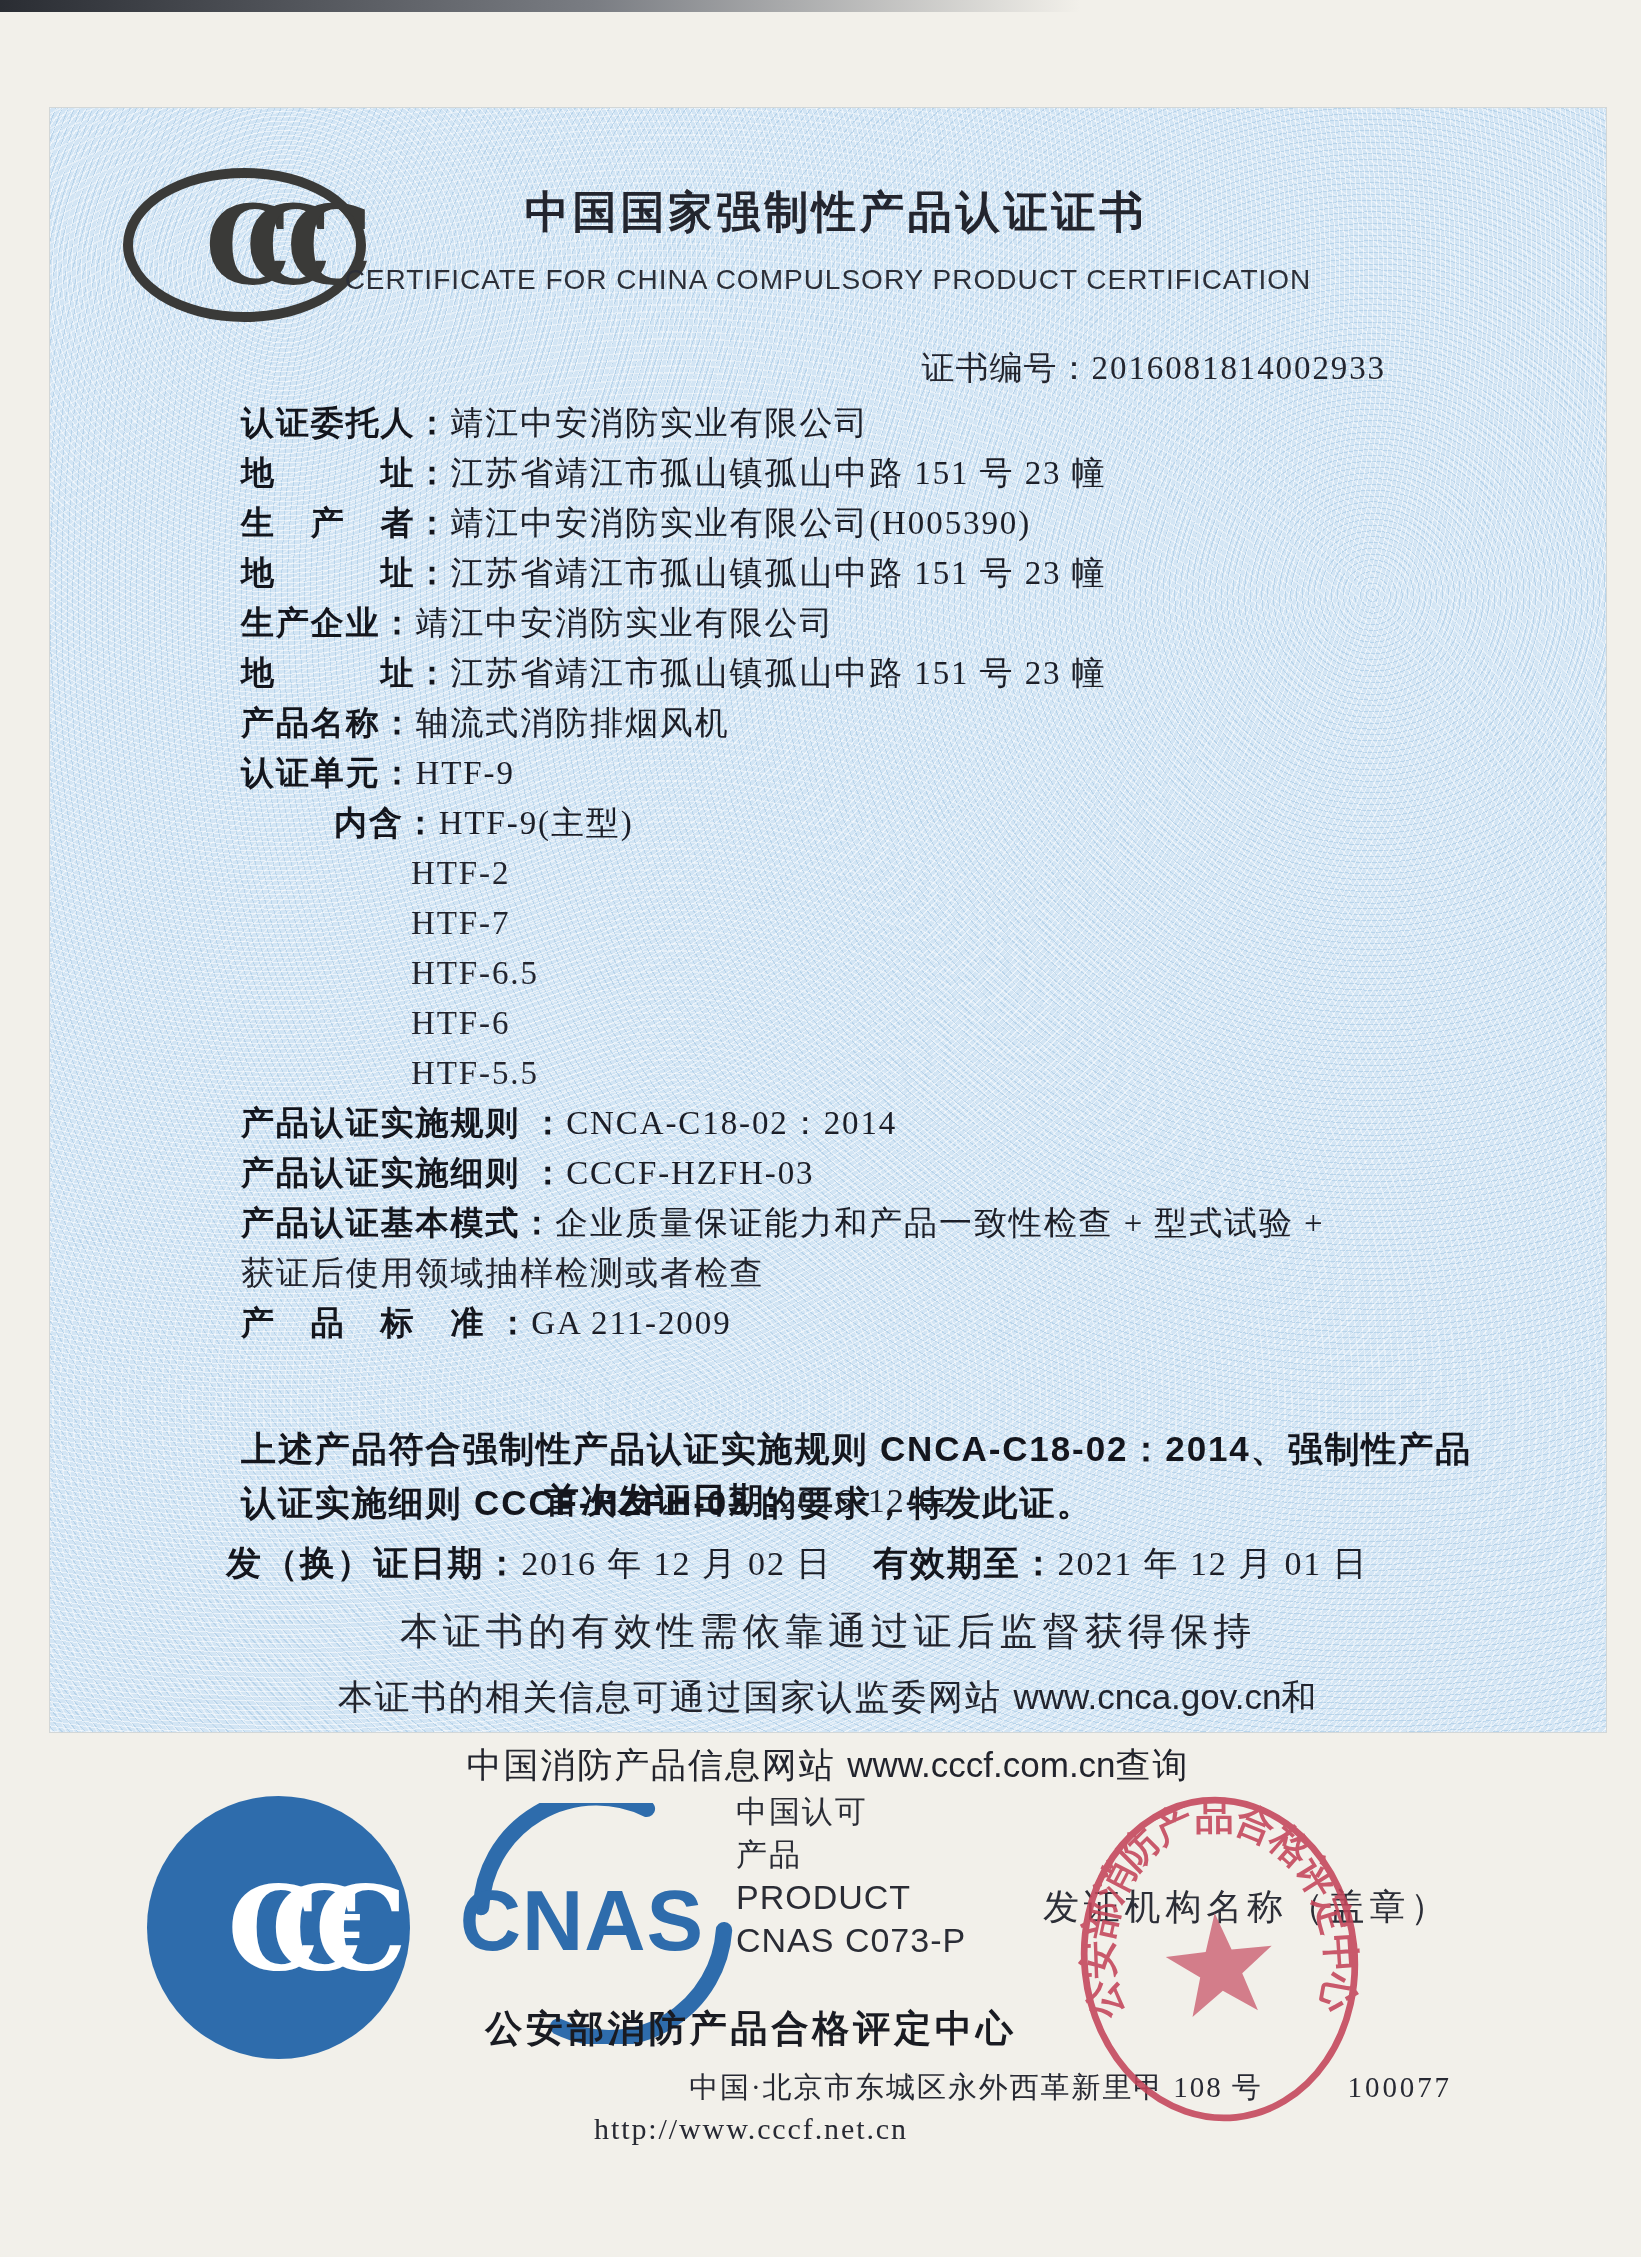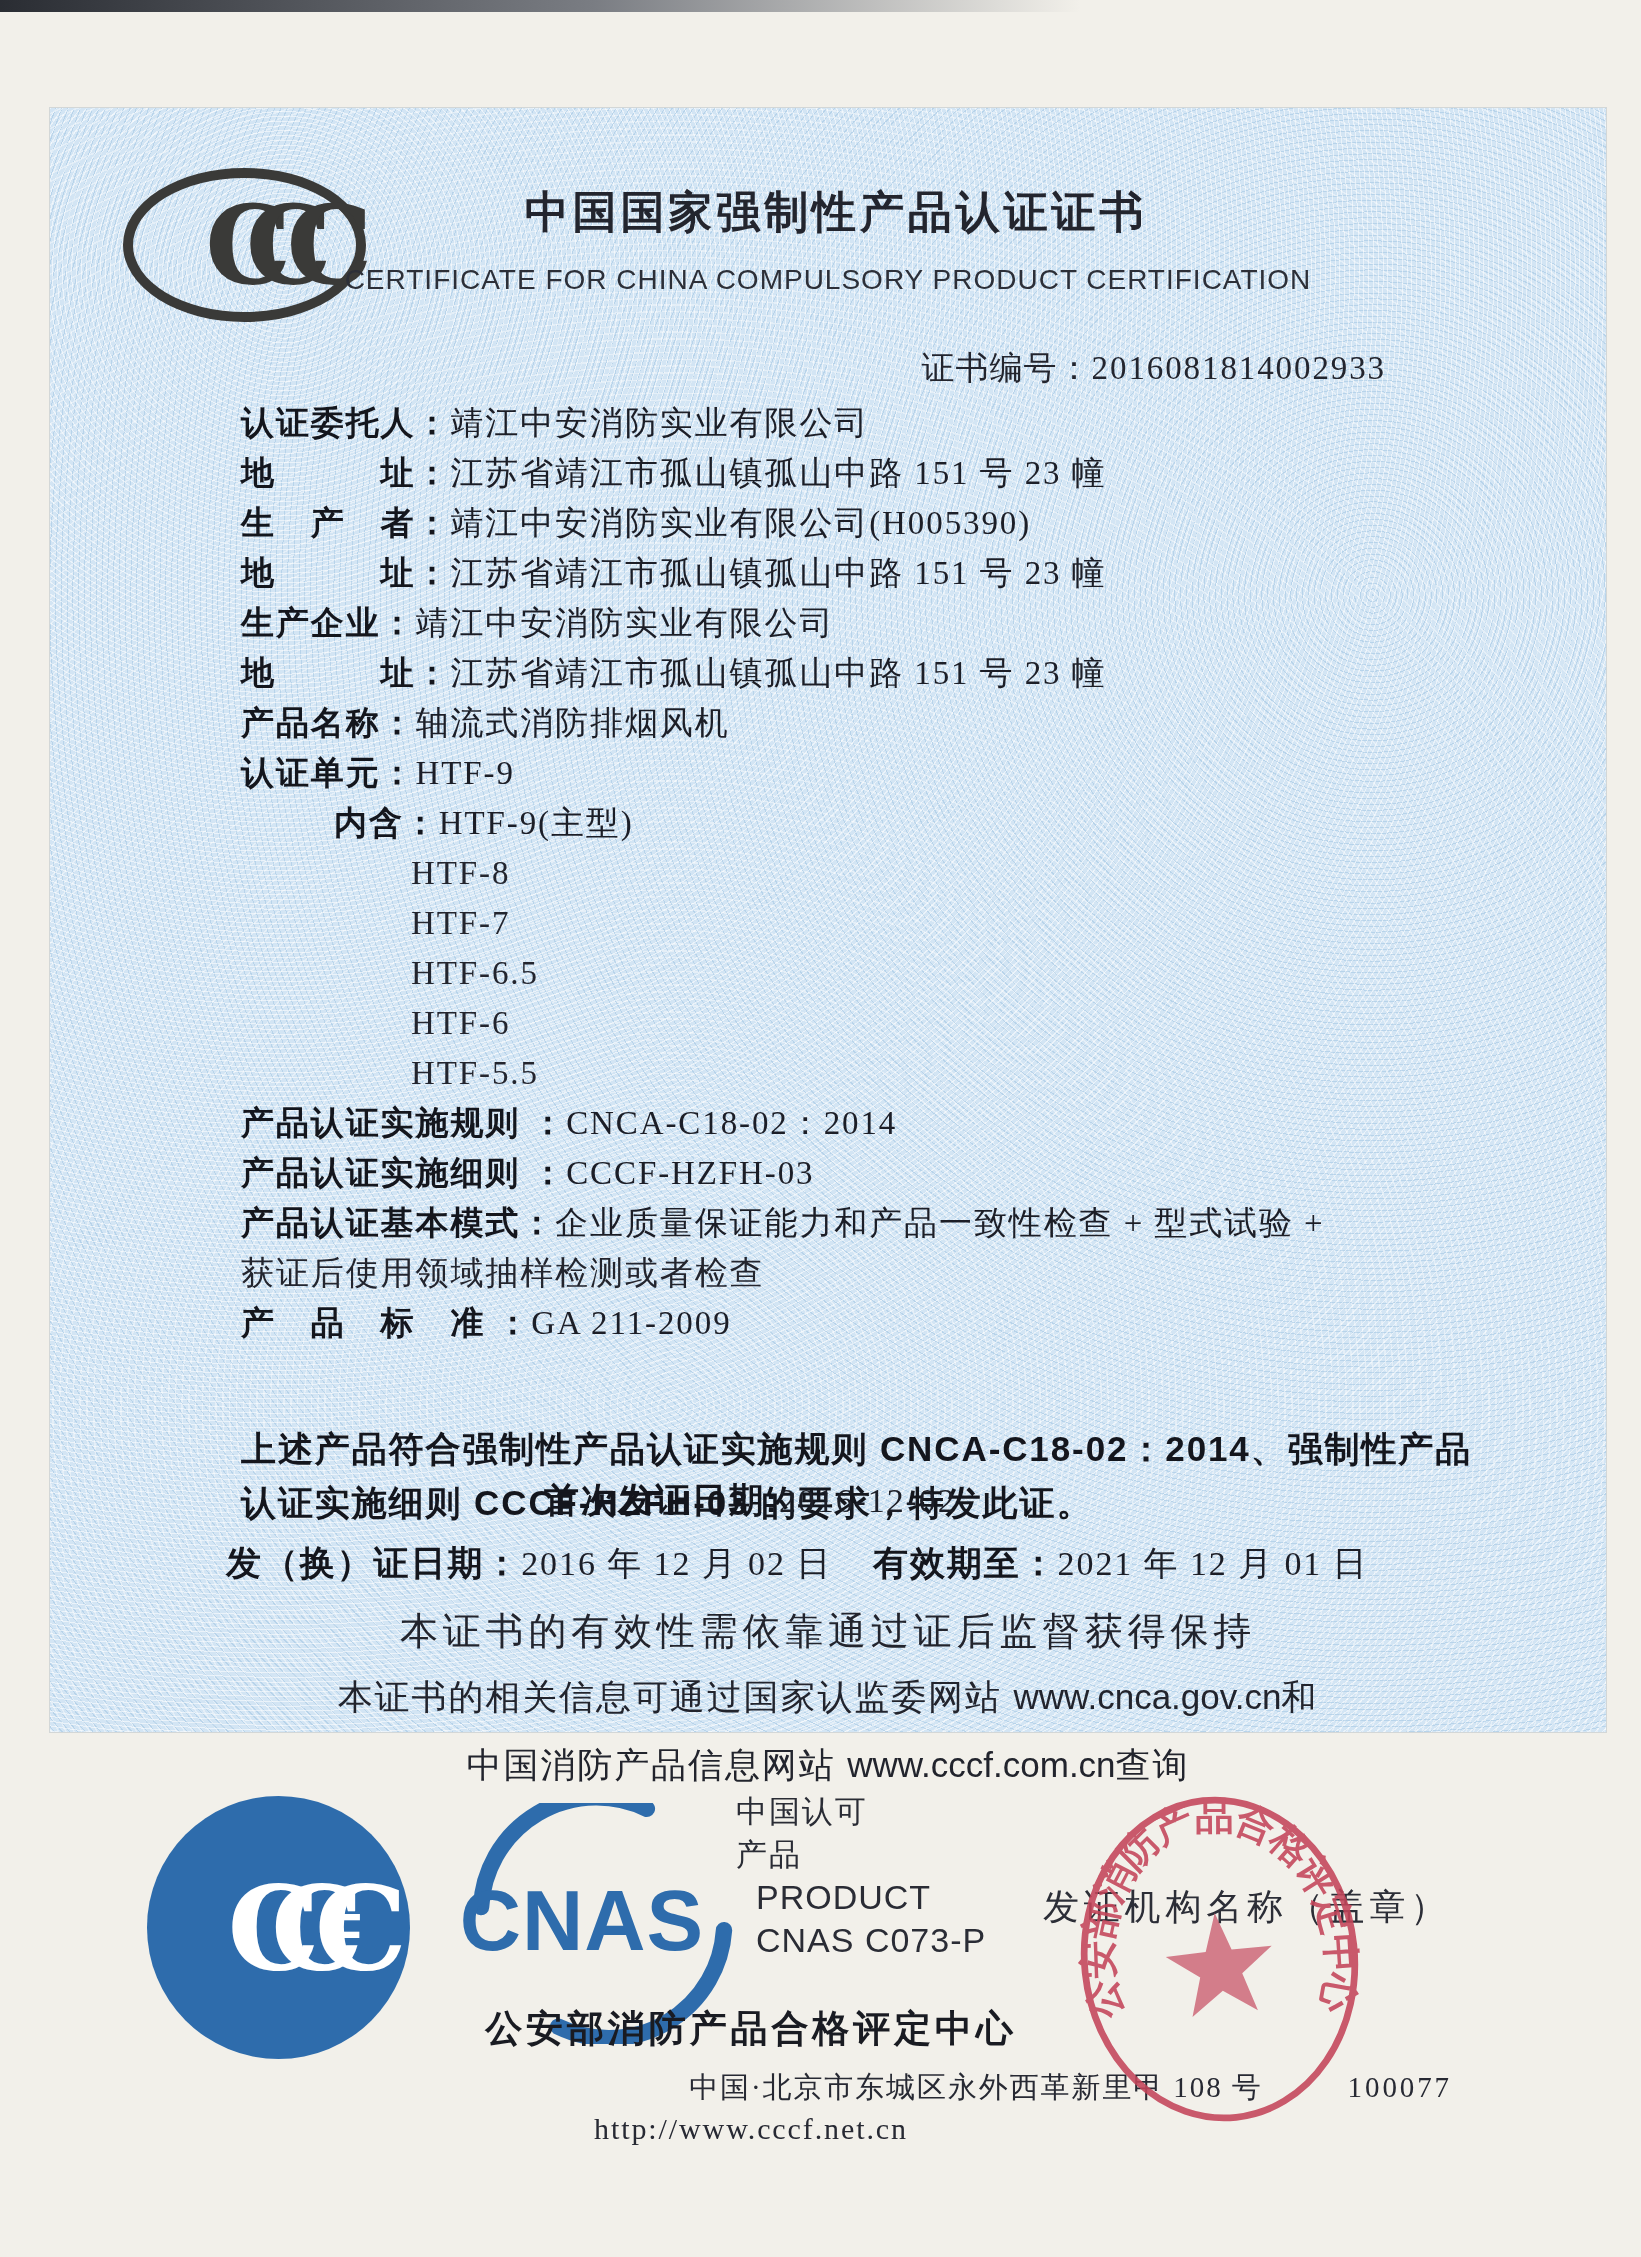--- a/index.html
+++ b/index.html
@@ -78,21 +78,21 @@
   }
   .cccf-word{
     font-family:"DejaVu Serif","Liberation Serif",serif; font-weight:900;
     font-size:116px; letter-spacing:-0.42em; color:#fff;
     transform:translateX(0.28em); line-height:1;
   }
   .cccf-f{ color:#fff; font-weight:700; font-size:56px; margin-left:1.9px; margin-top:9.7px;}
   .cnas-logo{ position:absolute; left:394px; top:1695px; }
   .acc-text{ position:absolute; left:686px; top:1682px; line-height:43px; color:#2a2c35;}
   .acc-text .cn{ font-size:31px; letter-spacing:1.9px;}
-  .acc-text .en{ font-size:34px; letter-spacing:1px;margin-left:20px;}
+  .acc-text .en{ font-size:34px; letter-spacing:1px;}
   .issuer-label{ position:absolute; left:993px; top:1775px; font-size:36px; letter-spacing:4.8px; color:#2c2e37; z-index:2;}
   .stamp{ position:absolute; left:1020px; top:1682px; z-index:3; transform:rotate(-6deg); opacity:.88;}
   
   .org{ position:absolute; left:0; right:154px; top:1896px; text-align:center;
     font-weight:700; font-size:37px; letter-spacing:3.9px; color:#191b22;}
   .addr{ position:absolute; left:0; right:154px; top:1960px; text-align:right;
     font-family:"Liberation Serif", serif; font-size:29px; letter-spacing:1.9px; color:#272933;margin-left:18px;}
   .addr .post{ margin-left:85px; letter-spacing:2.9px;}
   .site{ position:absolute; left:0; right:154px; top:2004px; text-align:center;
     font-family:"Liberation Serif", serif; font-size:30px; letter-spacing:1.9px; color:#272933;}
@@ -119,21 +119,21 @@
     <div class="fields">
       <div class="row"><span class="lbl">认证委托人：</span><span class="val">靖江中安消防实业有限公司</span></div>
       <div class="row"><span class="lbl">地　　　址：</span><span class="val">江苏省靖江市孤山镇孤山中路 151 号 23 幢</span></div>
       <div class="row"><span class="lbl">生　产　者：</span><span class="val">靖江中安消防实业有限公司(H005390)</span></div>
       <div class="row"><span class="lbl">地　　　址：</span><span class="val">江苏省靖江市孤山镇孤山中路 151 号 23 幢</span></div>
       <div class="row"><span class="lbl">生产企业：</span><span class="val">靖江中安消防实业有限公司</span></div>
       <div class="row"><span class="lbl">地　　　址：</span><span class="val">江苏省靖江市孤山镇孤山中路 151 号 23 幢</span></div>
       <div class="row"><span class="lbl">产品名称：</span><span class="val">轴流式消防排烟风机</span></div>
       <div class="row"><span class="lbl">认证单元：</span><span class="val">HTF-9</span></div>
       <div class="row indent"><span class="lbl">内含：</span><span class="val">HTF-9(主型)</span></div>
-      <div class="row model">HTF-8</div>
+      <div class="row model">HTF-2</div>
       <div class="row model">HTF-7</div>
       <div class="row model">HTF-6.5</div>
       <div class="row model">HTF-6</div>
       <div class="row model">HTF-5.5</div>
       <div class="row"><span class="lbl">产品认证实施规则 ：</span><span class="val">CNCA-C18-02：2014</span></div>
       <div class="row"><span class="lbl">产品认证实施细则 ：</span><span class="val">CCCF-HZFH-03</span></div>
       <div class="row"><span class="lbl">产品认证基本模式：</span><span class="val">企业质量保证能力和产品一致性检查 + 型式试验 +</span></div>
       <div class="row cont">获证后使用领域抽样检测或者检查</div>
       <div class="row"><span class="lbl">产　品　标　准 ：</span><span class="val">GA 211-2009</span></div>
     </div>

